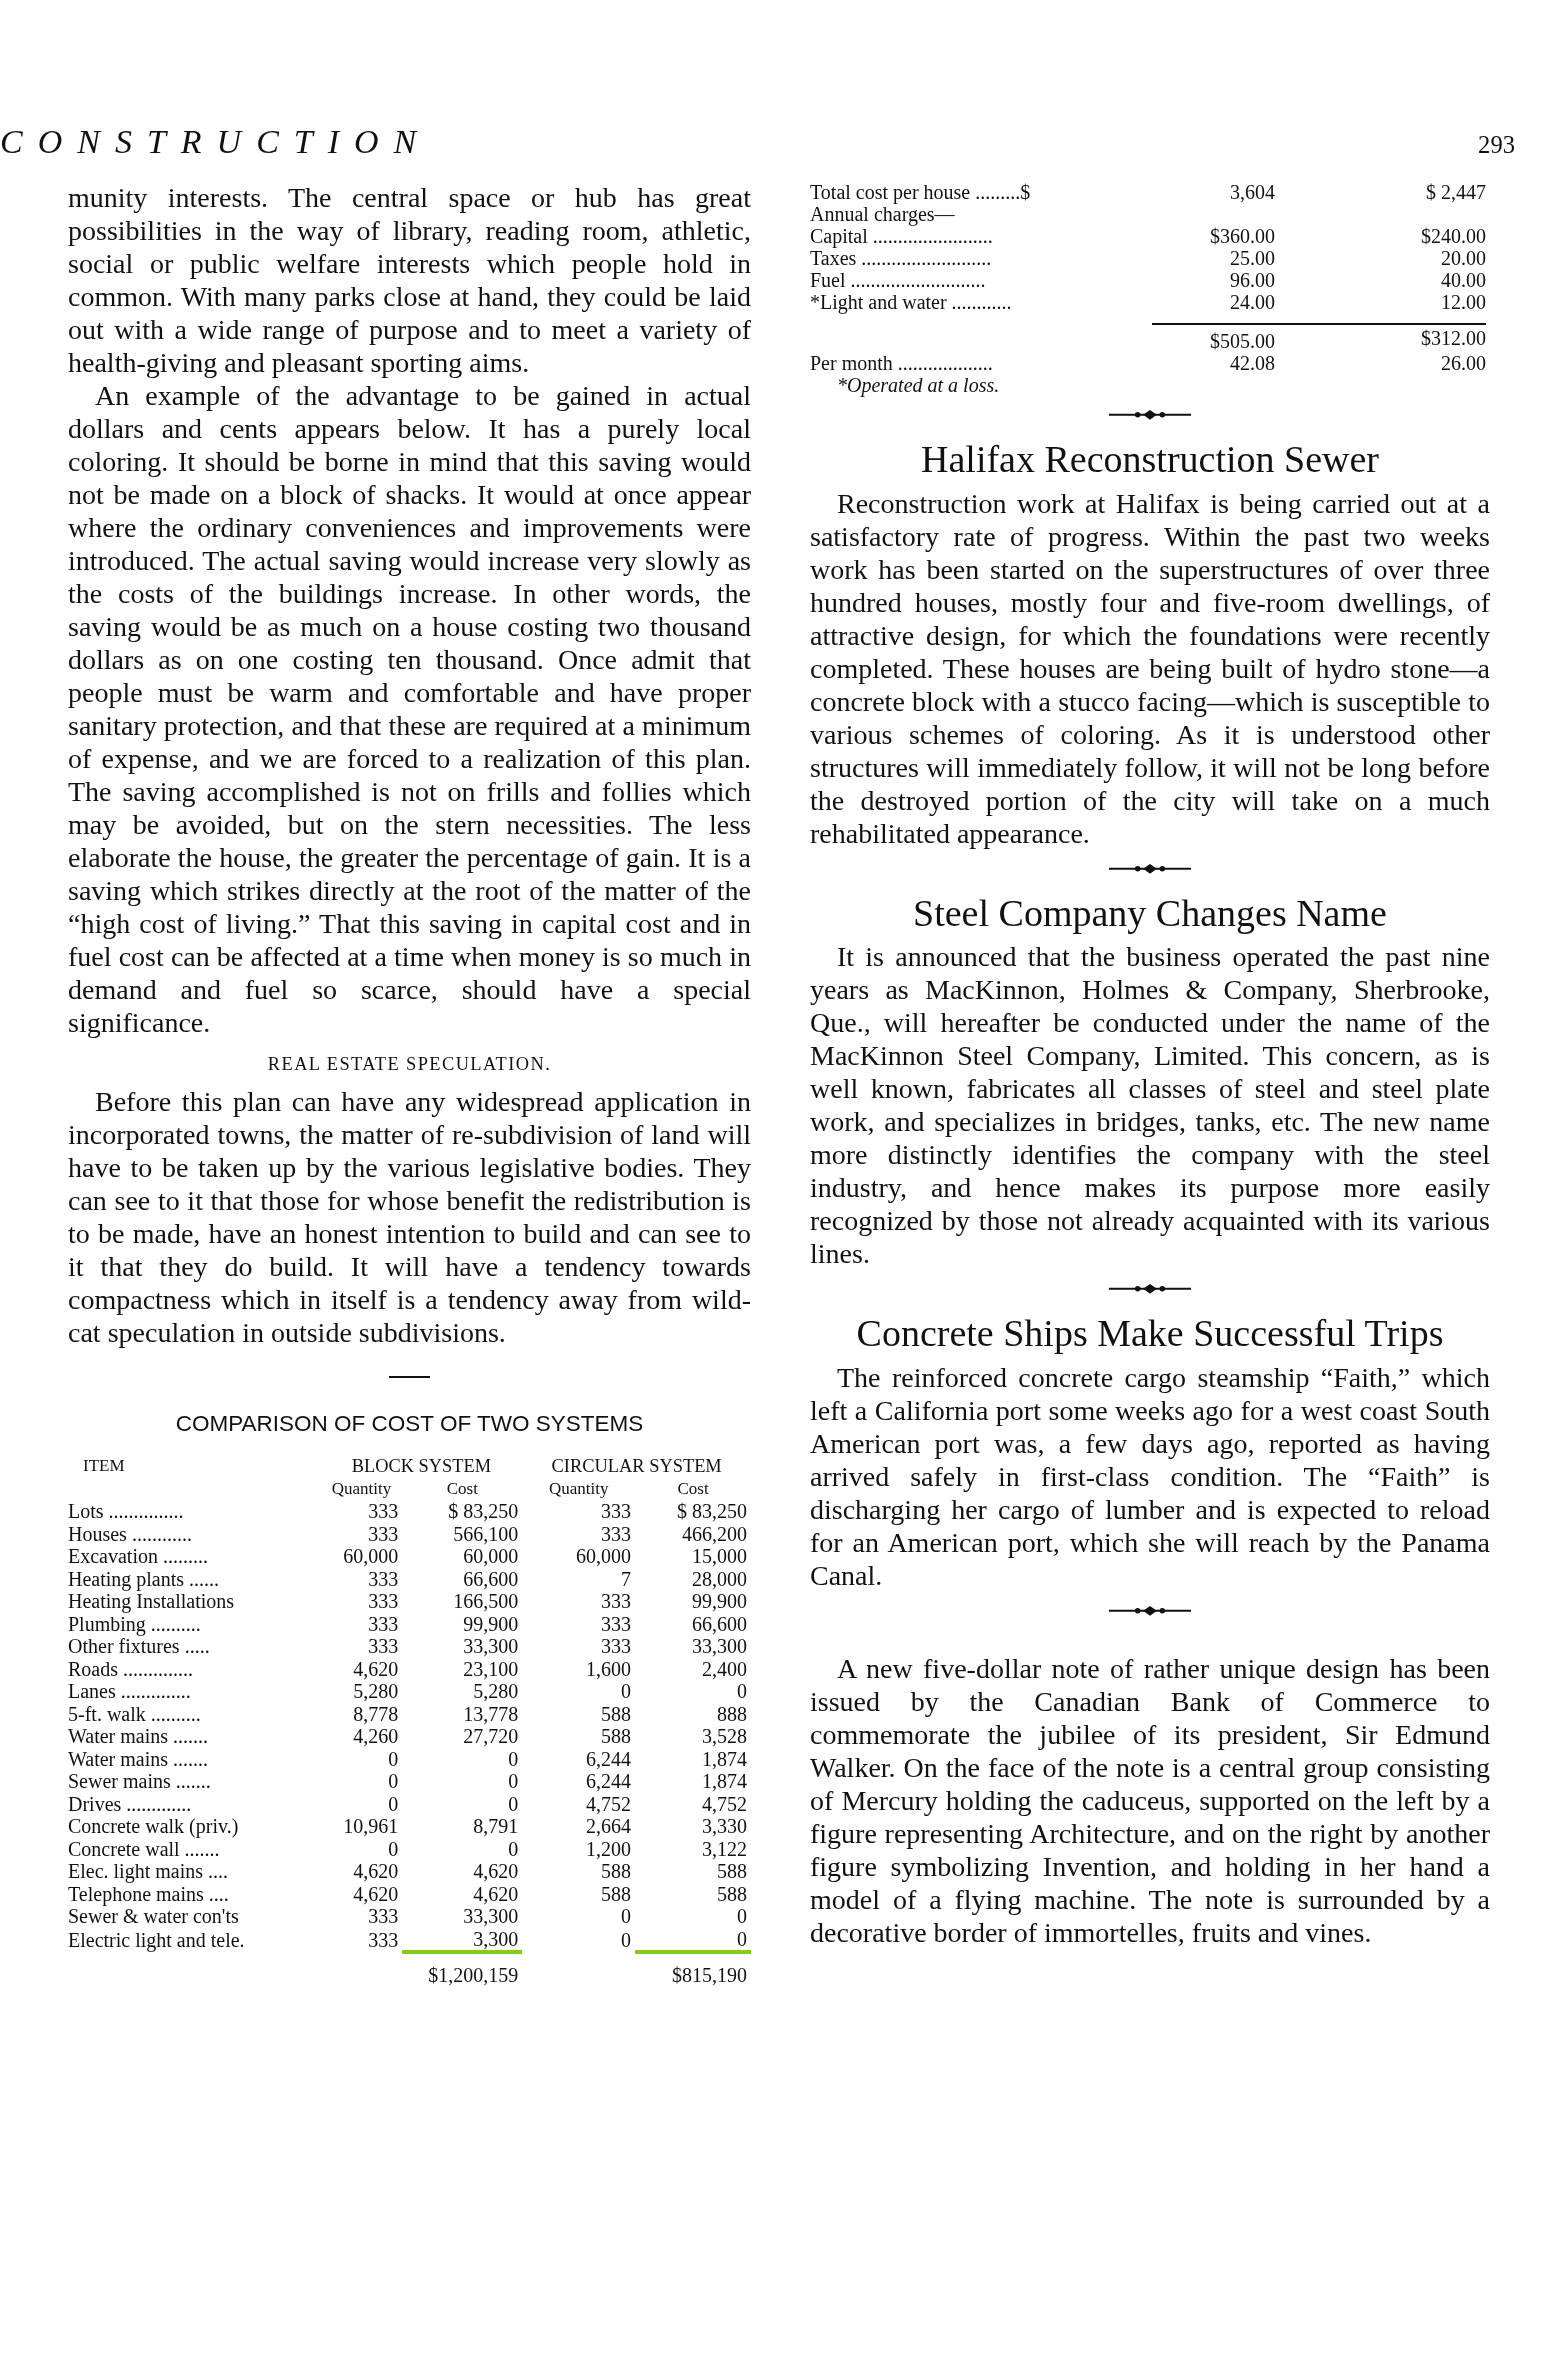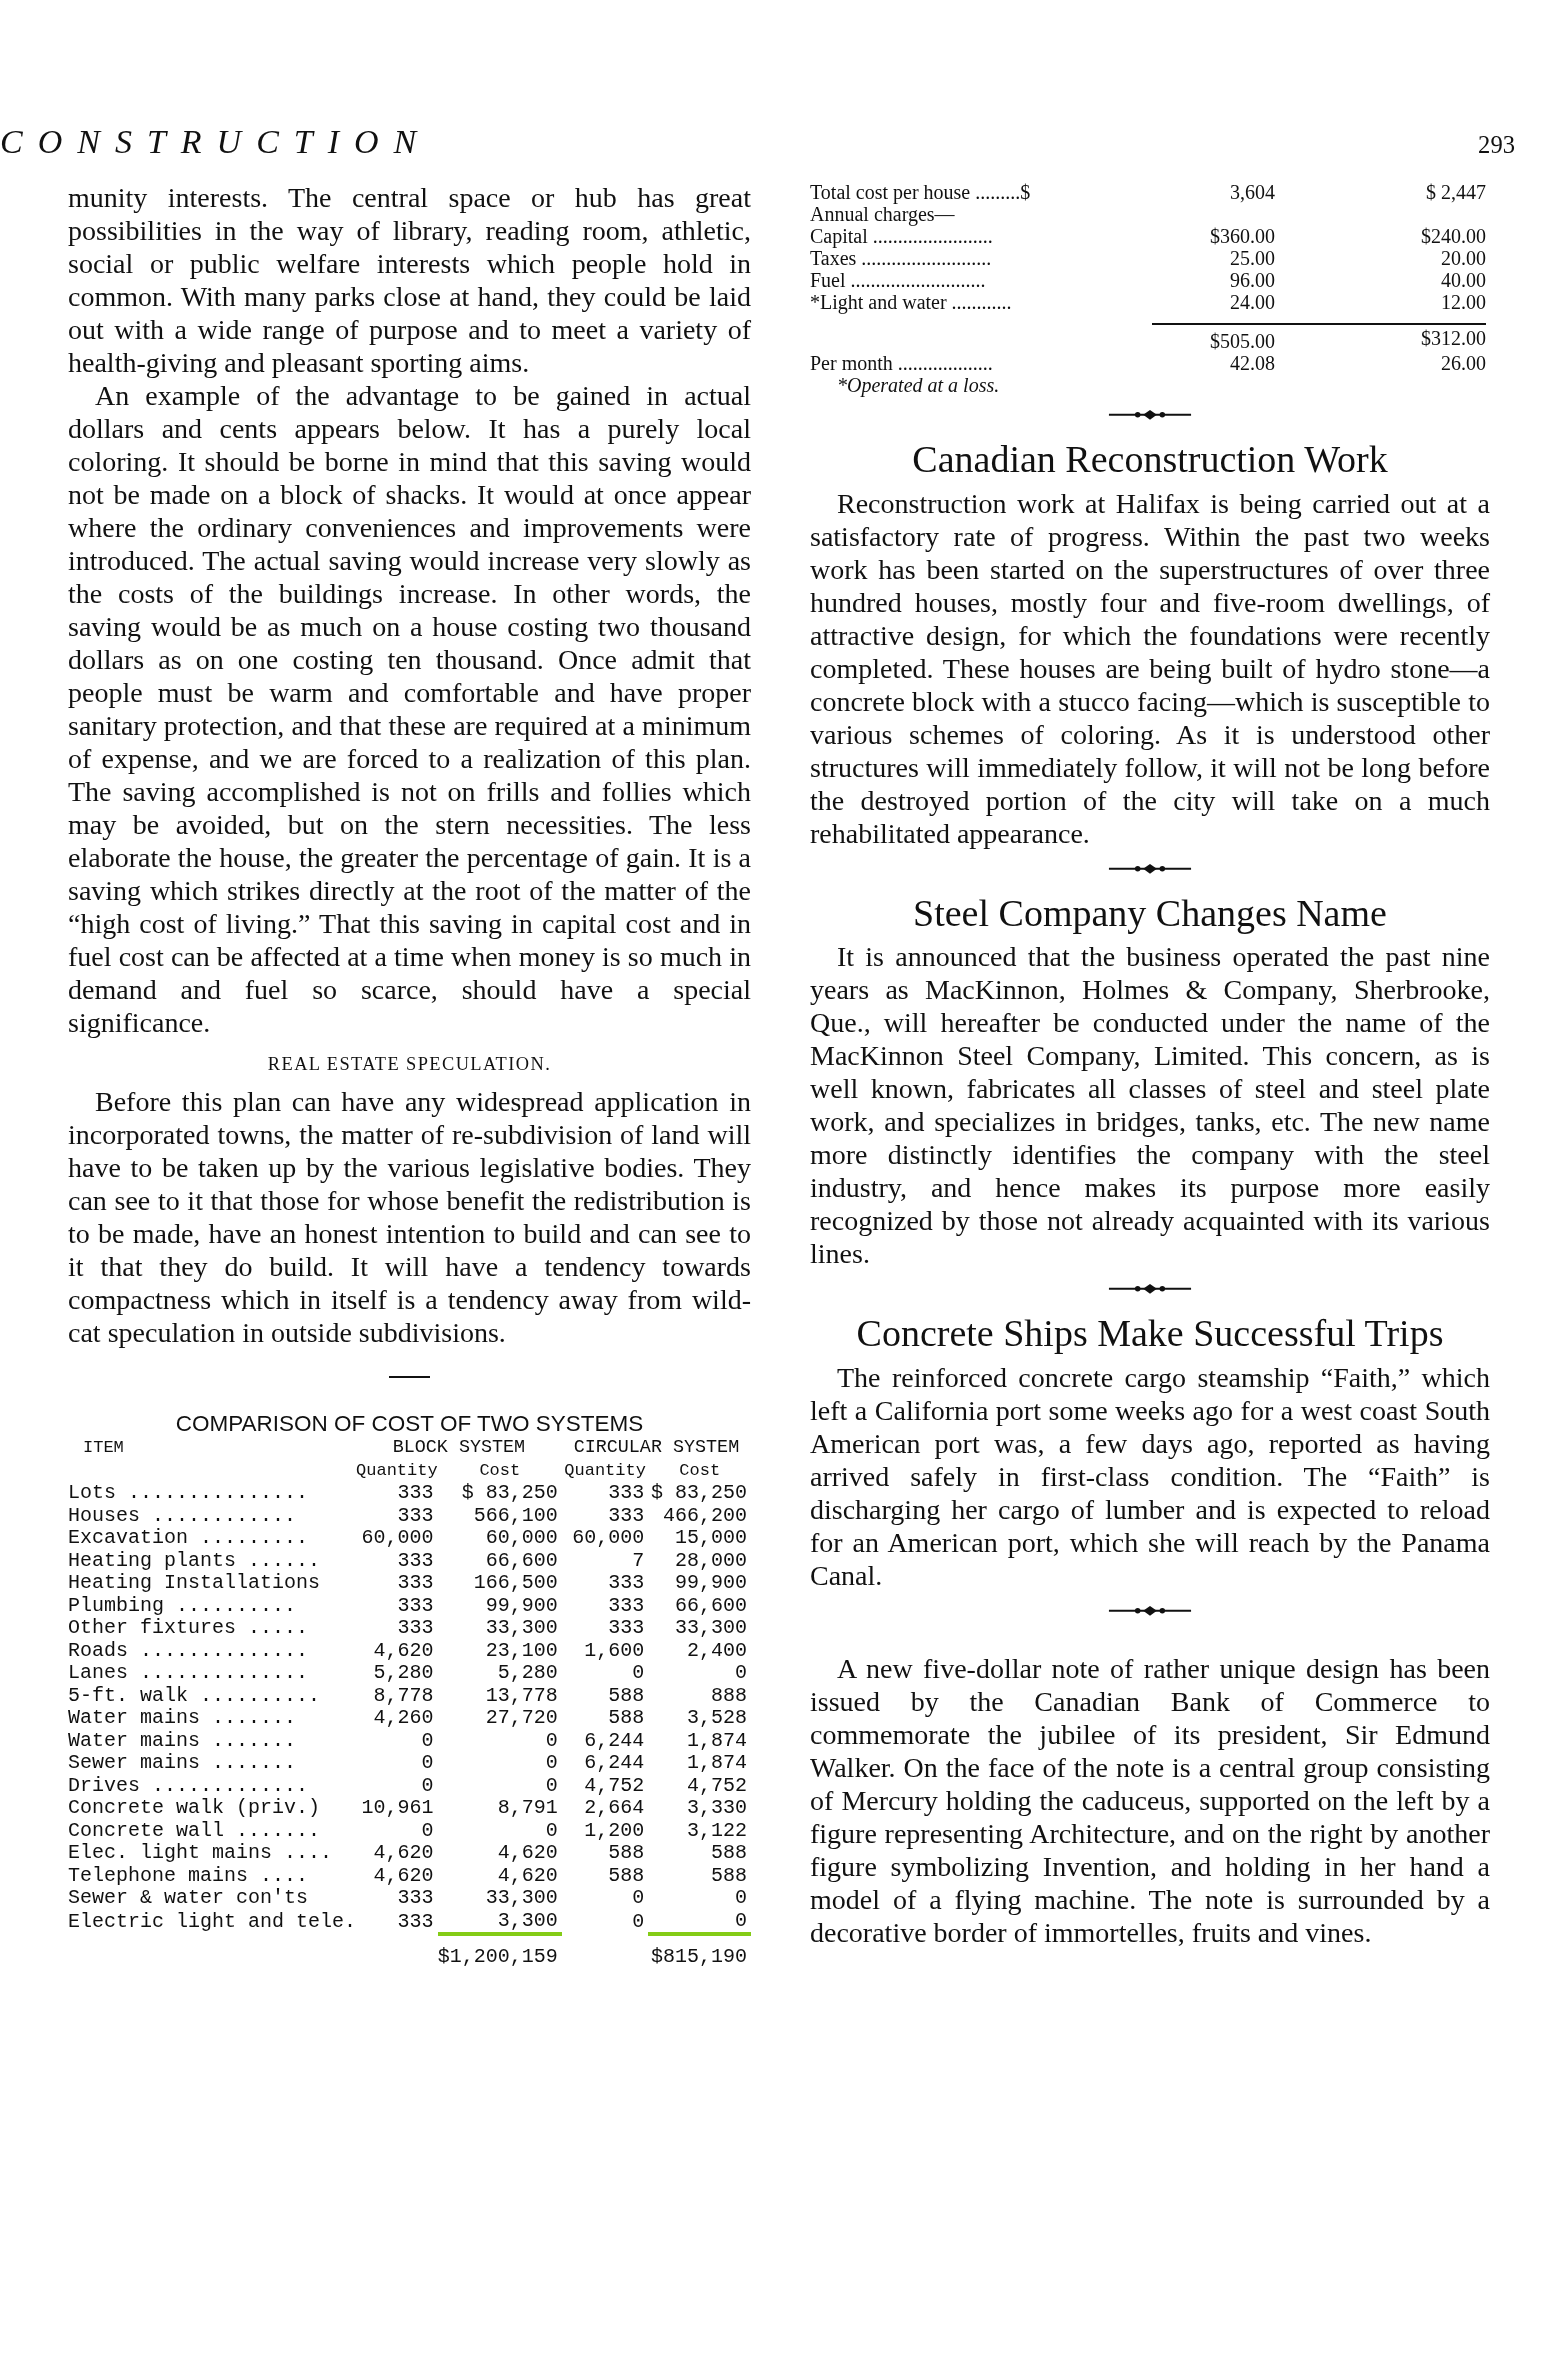--- a/index.html
+++ b/index.html
@@ -32,21 +32,21 @@
     text-align: center; font-family: "Liberation Serif", serif; font-size: 38px;
     margin: 5.5px 0 5.5px 0; line-height: 44px;
   }
   .divider-simple { width: 41px; height: 2.7px; background: #111; margin: 27px auto 33px auto; }
   .ornament { display: flex; justify-content: center; align-items: center; margin: 12.3px 0 15px 0; }
   .ornament svg { display: block; }
 
   
   .cmp-title { text-align: center; font-family: "Liberation Sans", sans-serif; font-size: 22.5px; margin-top: 8.2px; }
   table.cmp {
-    border-collapse: collapse; font-family: Liberation Mono, monospace; font-size: 20px; width: 683px;
+    border-collapse: collapse; font-family: Liberation Serif, serif; font-size: 20px; width: 683px; margin-top: 18px;
   }
   table.cmp td, table.cmp th { padding: 0; line-height: 22.5px; white-space: nowrap; }
   table.cmp th { font-weight: normal; font-size: 17px; }
   .th-item { text-align: left; padding-left: 15px !important; font-size: 17px; vertical-align: top; }
   .th-group { text-align: center; font-size: 18.4px !important; }
   .num { text-align: right; padding-right: 4.1px !important; }
   .item-label { text-align: left; }
   .total-rule { border-top: 4px solid #84cc16; }
 
   
@@ -309,21 +309,21 @@
   <div id="articles">
       <div class="ornament">
         <svg width="96" height="13.7" viewBox="0 0 140 20">
           <line x1="10" y1="10" x2="130" y2="10" stroke="#111" stroke-width="3"></line>
           <circle cx="52" cy="10" r="4" fill="#111"></circle>
           <polygon points="70,3 80,10 70,17 60,10" fill="#111"></polygon>
           <circle cx="88" cy="10" r="4" fill="#111"></circle>
         </svg>
       </div>
       <div>
-        <div class="section-title">Canadian Reconstruction Work</div>
+        <div class="section-title">Halifax Reconstruction Sewer</div>
         <p class="body indent">Reconstruction work at Halifax is being carried out at a satisfactory rate of progress. Within the past two weeks work has been started on the superstructures of over three hundred houses, mostly four and five-room dwellings, of attractive design, for which the foundations were recently completed. These houses are being built of hydro stone—a concrete block with a stucco facing—which is susceptible to various schemes of coloring. As it is understood other structures will immediately follow, it will not be long before the destroyed portion of the city will take on a much rehabilitated appearance.</p>
       </div>
       <div class="ornament">
         <svg width="96" height="13.7" viewBox="0 0 140 20">
           <line x1="10" y1="10" x2="130" y2="10" stroke="#111" stroke-width="3"></line>
           <circle cx="52" cy="10" r="4" fill="#111"></circle>
           <polygon points="70,3 80,10 70,17 60,10" fill="#111"></polygon>
           <circle cx="88" cy="10" r="4" fill="#111"></circle>
         </svg>
       </div>

